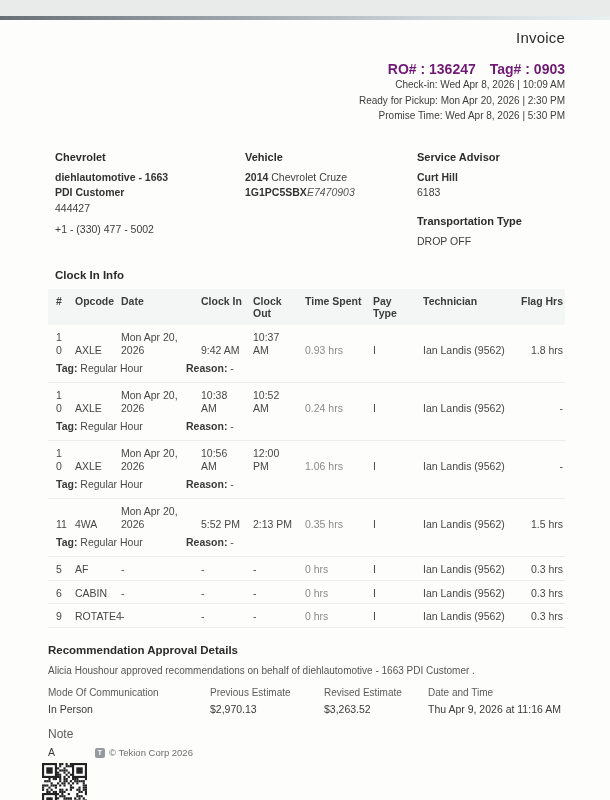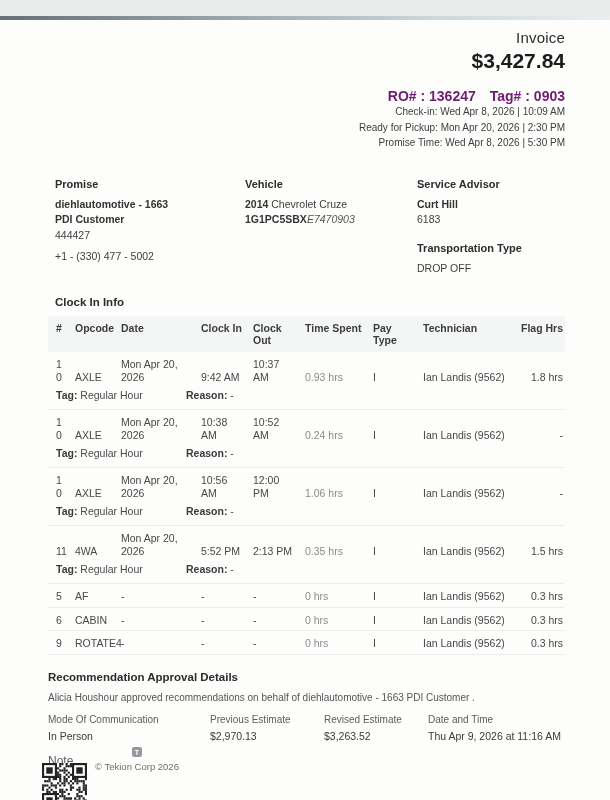--- a/index.html
+++ b/index.html
@@ -65,46 +65,45 @@
   .af-0 { width:162px; } .af-1 { width:114px; } .af-2 { width:104px; } .af-3 { flex:1; }
   .af-label { font-size:10px; color:#5c5c5c; }
   .af-value { font-size:10.5px; color:#3a3a3a; margin-top:5px; }
   .note-block { margin-top:12px; }
   .note-label { font-size:12px; color:#5c5c5c; }
   .note-value { font-size:10.5px; color:#3a3a3a; margin-top:5px; }
 
   
   .qr { position:absolute; left:42px; top:747px; width:45px; height:45px; }
   .tekion-line { position:absolute; left:95px; top:731px; font-size:9.5px; color:#6e6e6e;
-    display:flex; align-items:center; gap:4px;flex-direction:column; }
+    display:flex; align-items:center; gap:4px; }
   .tekion-logo { display:inline-flex; align-items:center; justify-content:center; width:10px; height:10px;
     background:#949a9e; color:#fff; font-size:7px; font-weight:700; border-radius:2px; }
   .footer-right { position:absolute; right:45px; top:737px; text-align:right;
     font-size:10px; color:#474747; line-height:15.5px; }
 </style>
 </head>
 <body>
 
 <div class="page">
   <div class="scan-top"></div>
 
   <div class="header-right">
     <div class="invoice-label">Invoice</div>
-    <div class="invoice-amount">$3,427.84</div>
     <div class="ro-line">
       <span>RO# : 136247</span><span>Tag# : 0903</span>
     </div>
     <div class="meta-line">Check-in: Wed Apr 8, 2026 | 10:09 AM</div>
     <div class="meta-line">Ready for Pickup: Mon Apr 20, 2026 | 2:30 PM</div>
     <div class="meta-line">Promise Time: Wed Apr 8, 2026 | 5:30 PM</div>
   </div>
 
   <div class="info-row">
     <div class="col-customer">
-      <div class="info-title">Promise</div>
+      <div class="info-title">Chevrolet</div>
       <div class="info-line semibold">diehlautomotive - 1663</div>
       <div class="info-line semibold">PDI Customer</div>
       <div class="info-line">444427</div>
       <div class="info-line phone-line">+1 - (330) 477 - 5002</div>
     </div>
     <div class="col-vehicle">
       <div class="info-title">Vehicle</div>
       <div class="info-line"><span class="semibold">2014</span> <span>Chevrolet Cruze</span></div>
       <div class="info-line"><span class="semibold">1G1PC5SBX</span><span class="vin-suffix">E7470903</span></div>
     </div>

